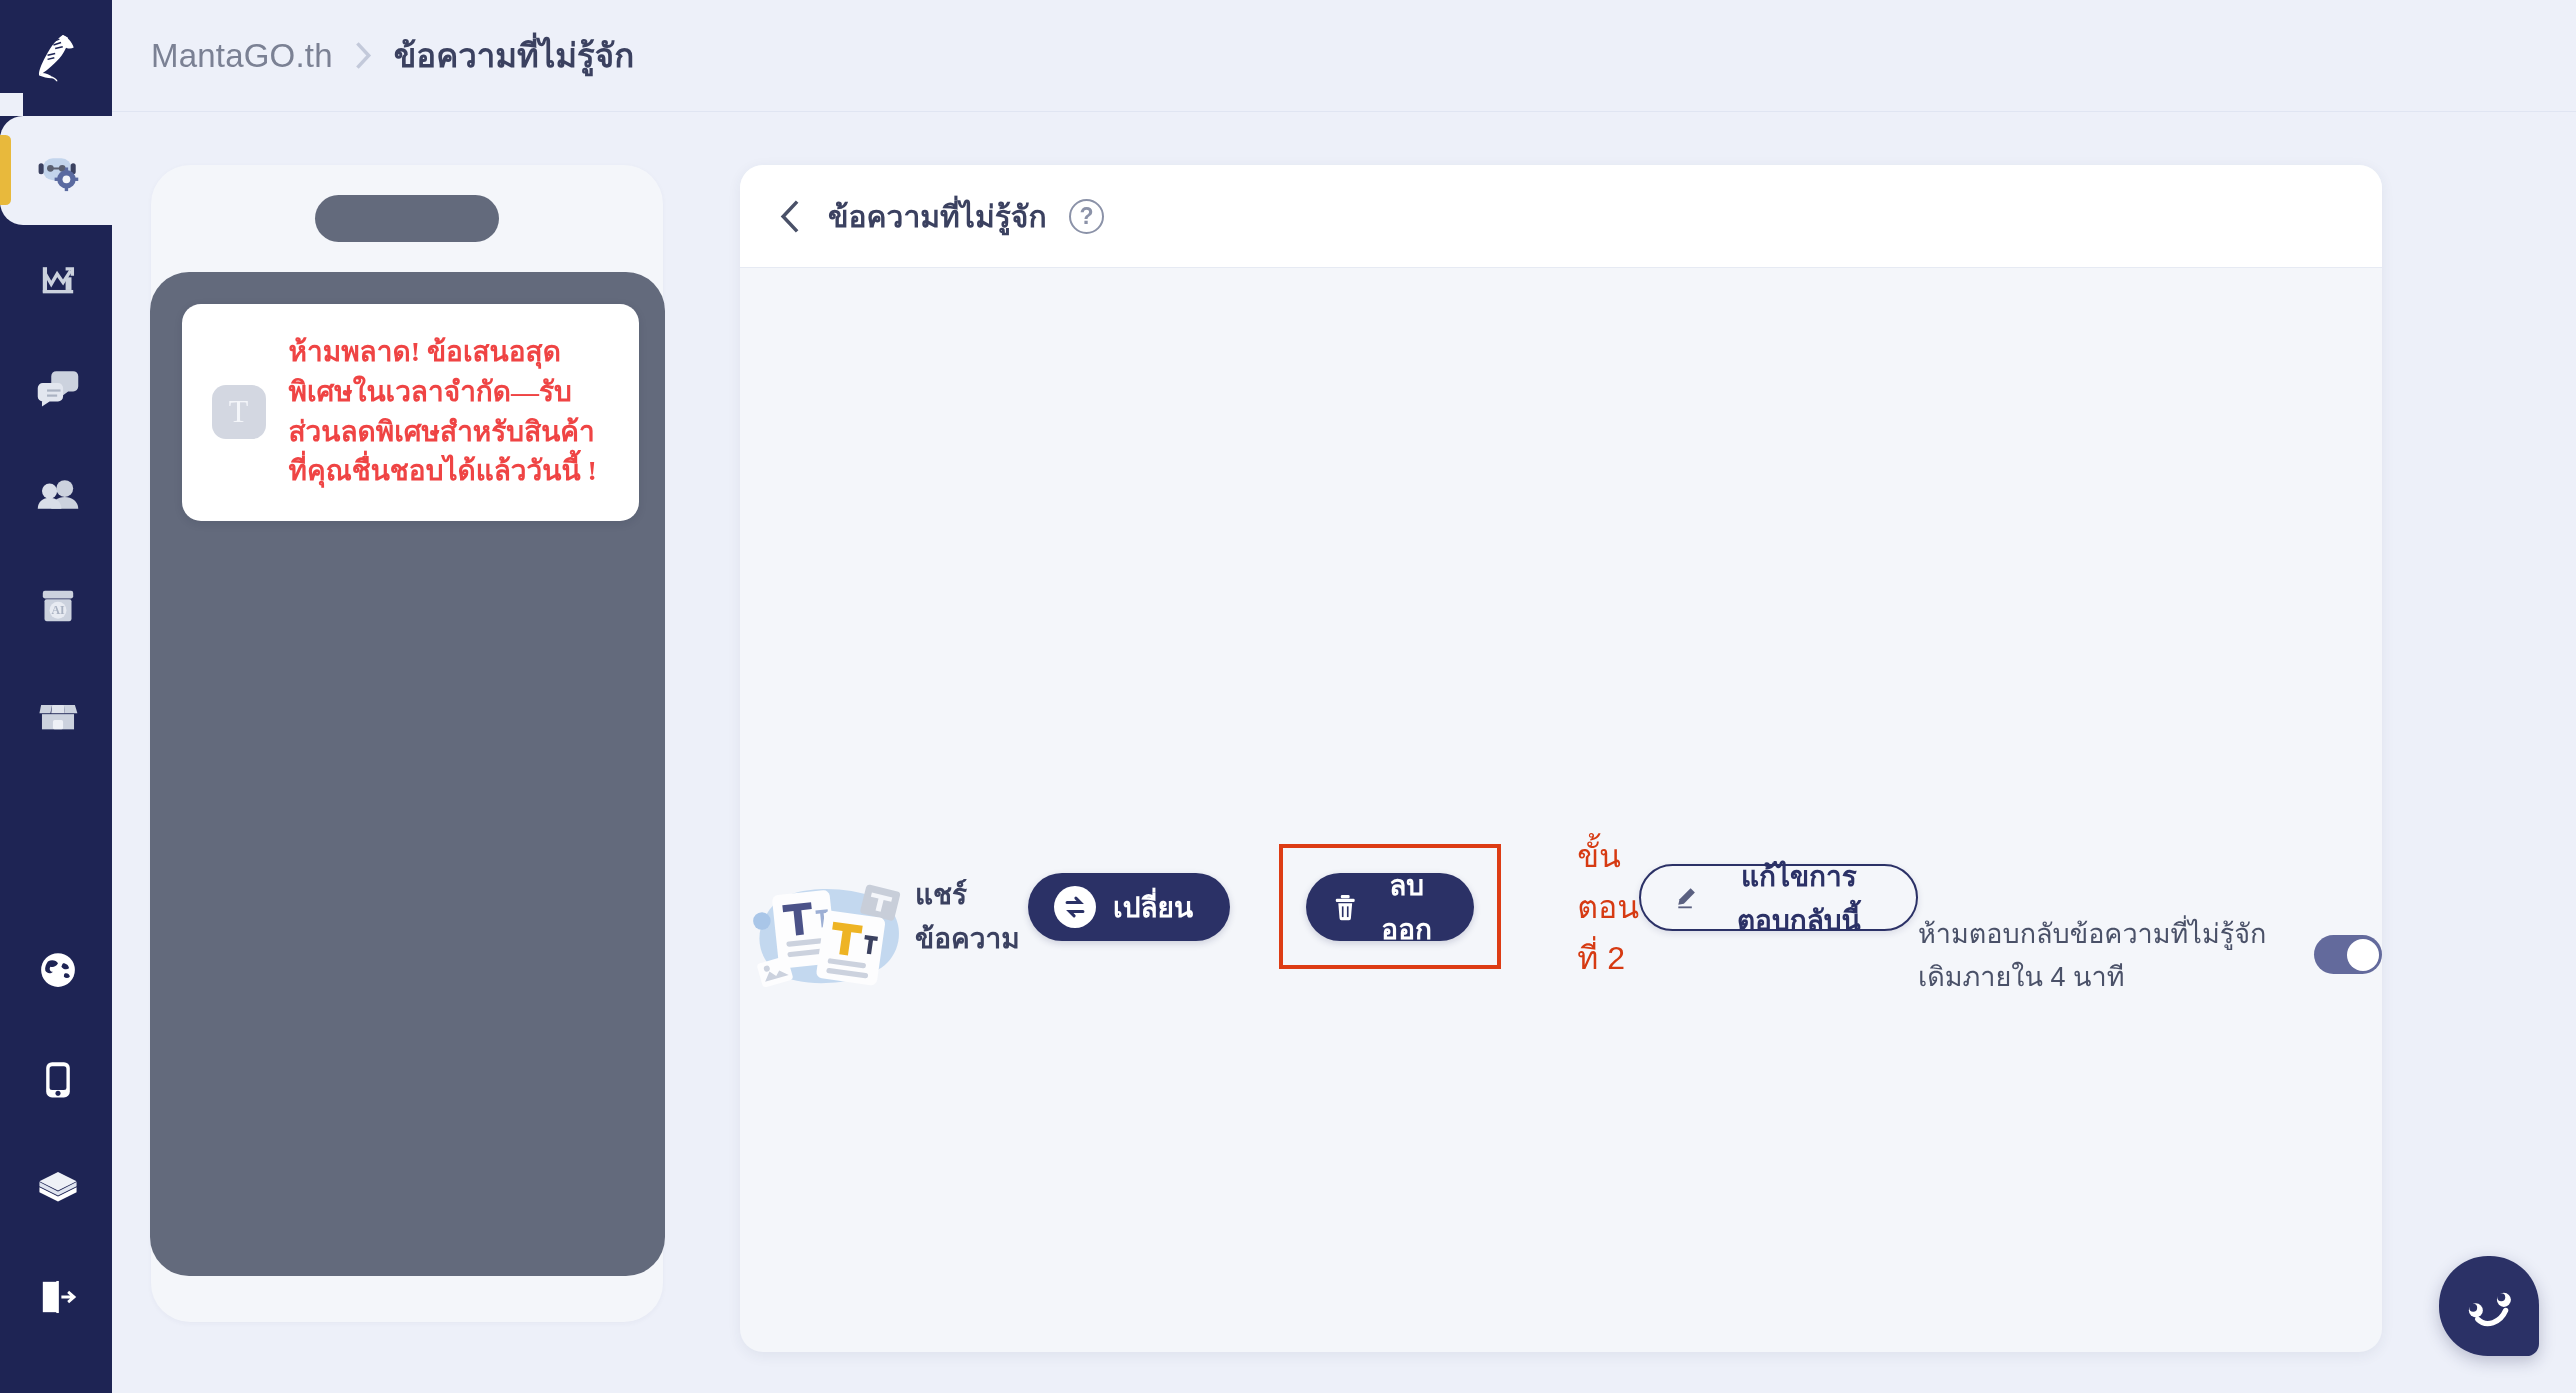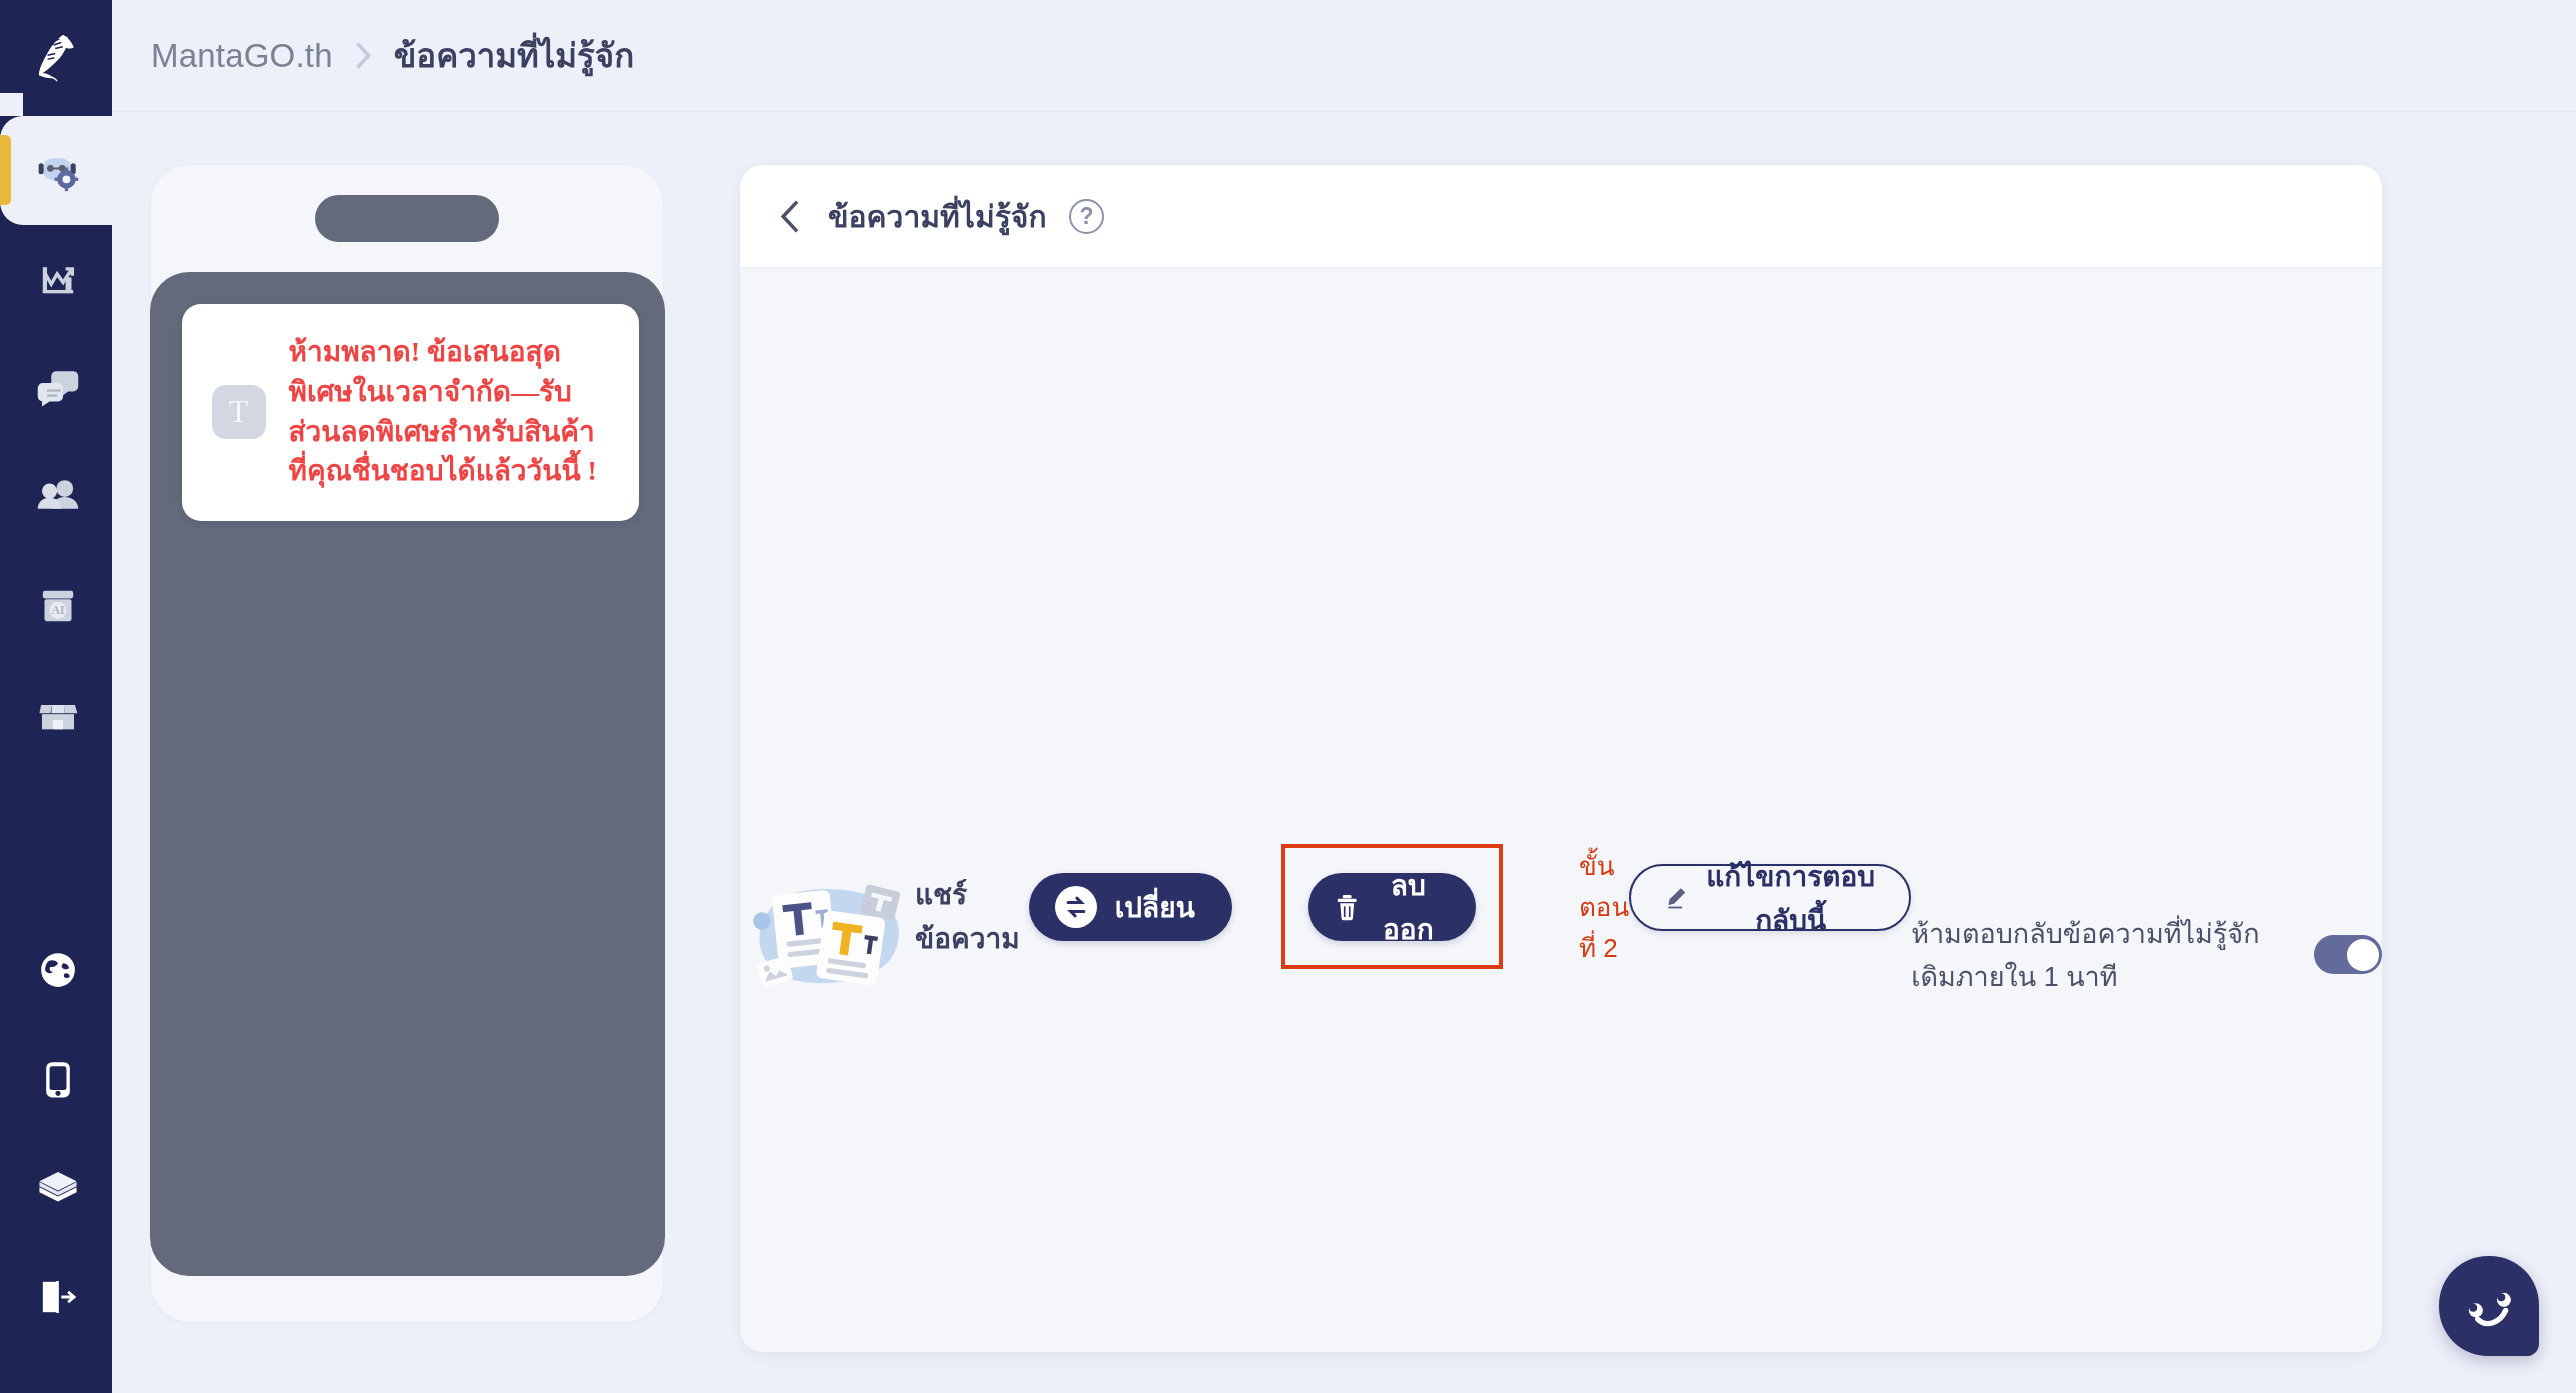--- a/index.html
+++ b/index.html
@@ -185,21 +185,21 @@
     display: flex; align-items: center; justify-content: center;
   }
   .annot-box {
     position: relative;
     border: 4.4px solid #dd3c14;
     padding: 24.5px 23px;
     margin-left: 49px;
   }
   .annot-text {
     color: #d63a12;
-    font-size: 26px;
+    font-size: 32px;
     margin-left: 76px;
   }
   .btn-outline {
     background: #f4f6fa;
     border: 2.6px solid #2b3166;
     border-radius: 42px;
     height: 67px;
     padding: 0 33px;
     display: flex; align-items: center; gap: 16px;
     font-size: 28px; font-weight: bold;
@@ -463,21 +463,21 @@
 
           <button class="btn-outline">
             <svg width="35" height="35" viewBox="0 0 40 40">
               <path d="M27 5 l7 7 l-18 18 l-9 2 l2 -9 z" fill="#5a6080"></path>
               <path d="M7 36 h22" stroke="#5a6080" stroke-width="3" fill="none"></path>
             </svg>
             <span>แก้ไขการตอบกลับนี้</span>
           </button>
 
           <div class="toggle-row">
-            <span class="toggle-label">ห้ามตอบกลับข้อความที่ไม่รู้จักเดิมภายใน 1 นาที</span>
+            <span class="toggle-label">ห้ามตอบกลับข้อความที่ไม่รู้จักเดิมภายใน 4 นาที</span>
             <div class="toggle">
               <span class="knob"></span>
             </div>
           </div>
         </div>
       </section>
     </div>
 
     <div class="chat-fab">
       <svg width="100" height="100" viewBox="0 0 114 114">

